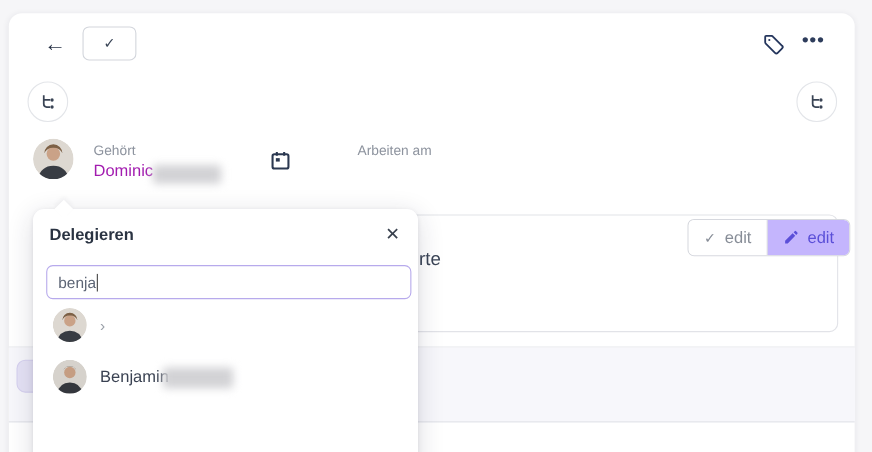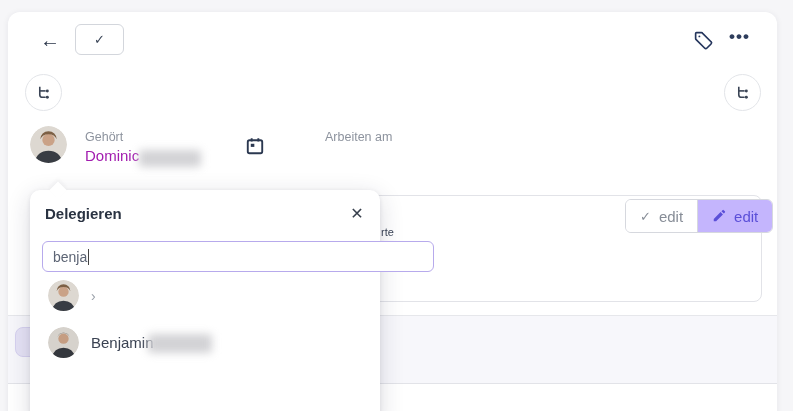--- a/index.html
+++ b/index.html
@@ -38,40 +38,40 @@
   .owner-name{left:77px;top:135px;}
   .blur-box{background:#d2d2d5;border-radius:3px;filter:blur(4px);}
   .owner-blur{left:131px;top:138px;width:62px;height:17px;}
   .calendar-icon{left:237px;top:124px;}
   .work-label{left:277px;top:118px;margin-left:40px;}
   .work-value{left:277px;top:135px;}
 
   
   .note-box{left:67px;top:183px;width:685px;height:105px;border:1px solid #e2e3e8;border-radius:8px;background:#fff;}
   .note-line1{left:373px;top:188px;font-size:15px;color:#3a4456;}
-  .note-line2{left:373px;top:214px;font-size:11px;color:#3a4456;}
+  .note-line2{left:373px;top:214px;font-size:17px;color:#3a4456;}
   .seg-group{left:617px;top:187px;display:flex;border:1px solid #d6d8de;border-radius:6px;overflow:hidden;background:#fff;}
   .seg{display:flex;align-items:center;gap:8px;height:32px;padding:0 14px;font-size:15px;border:none;cursor:pointer;background:#fff;}
   .seg-work{color:#878d97;border-right:1px solid #d6d8de;}
   .seg-edit{color:#5b4fd8;background:#c4b5fd;font-weight:400;}
   .seg-check{font-size:13px;}
 
   
   .divider{left:0;top:303px;width:769px;height:1px;background:#e6e7eb;}
   .band{left:0;top:304px;width:769px;height:67px;background:#f7f7fb;border-bottom:1px solid #e2e3e8;}
   .band-chip{left:7px;top:315px;width:36px;height:30px;background:#e5e2f5;border:1px solid #d6d1ef;border-radius:8px;cursor:pointer;}
 
   
   .popup{left:30px;top:190px;width:350px;height:240px;background:#fff;border-radius:10px;
          box-shadow:0 6px 24px rgba(30,30,60,.16), 0 1px 4px rgba(30,30,60,.10);z-index:10;}
   .popup-notch{left:22px;top:-6px;width:12px;height:12px;background:#fff;transform:rotate(45deg);
                box-shadow:-2px -2px 4px rgba(30,30,60,.05);}
   .popup-title{left:15px;top:15px;font-size:15px;font-weight:700;color:#2a3342;}
   .popup-close{left:312px;top:8px;width:30px;height:30px;background:none;border:none;font-size:16px;color:#38404d;cursor:pointer;}
-  .popup-input{left:12px;top:51px;width:392px;height:31px;border:1px solid #b7aaec;border-radius:6px;
+  .popup-input{left:12px;top:51px;width:332px;height:31px;border:1px solid #b7aaec;border-radius:6px;
                background:#fff;display:flex;align-items:center;padding:0 10px;box-sizing:border-box;cursor:text;}
   .popup-input-text{font-size:14px;color:#5d6575;}
   .caret{display:inline-block;width:1px;height:16px;background:#444;margin-left:1px;vertical-align:-3px;}
   .list-item{left:0;display:flex;align-items:center;gap:12px;padding-left:18px;width:332px;cursor:pointer;}
   .item-1{top:90px;}
   .item-2{top:137px;}
   .item-avatar{width:31px;height:31px;}
   .item-name{font-size:15px;color:#3a4252;}
   .item-chevron{font-size:14px;color:#9aa0a9;}
   .item-blur{left:118px;top:144px;width:64px;height:19px;}

